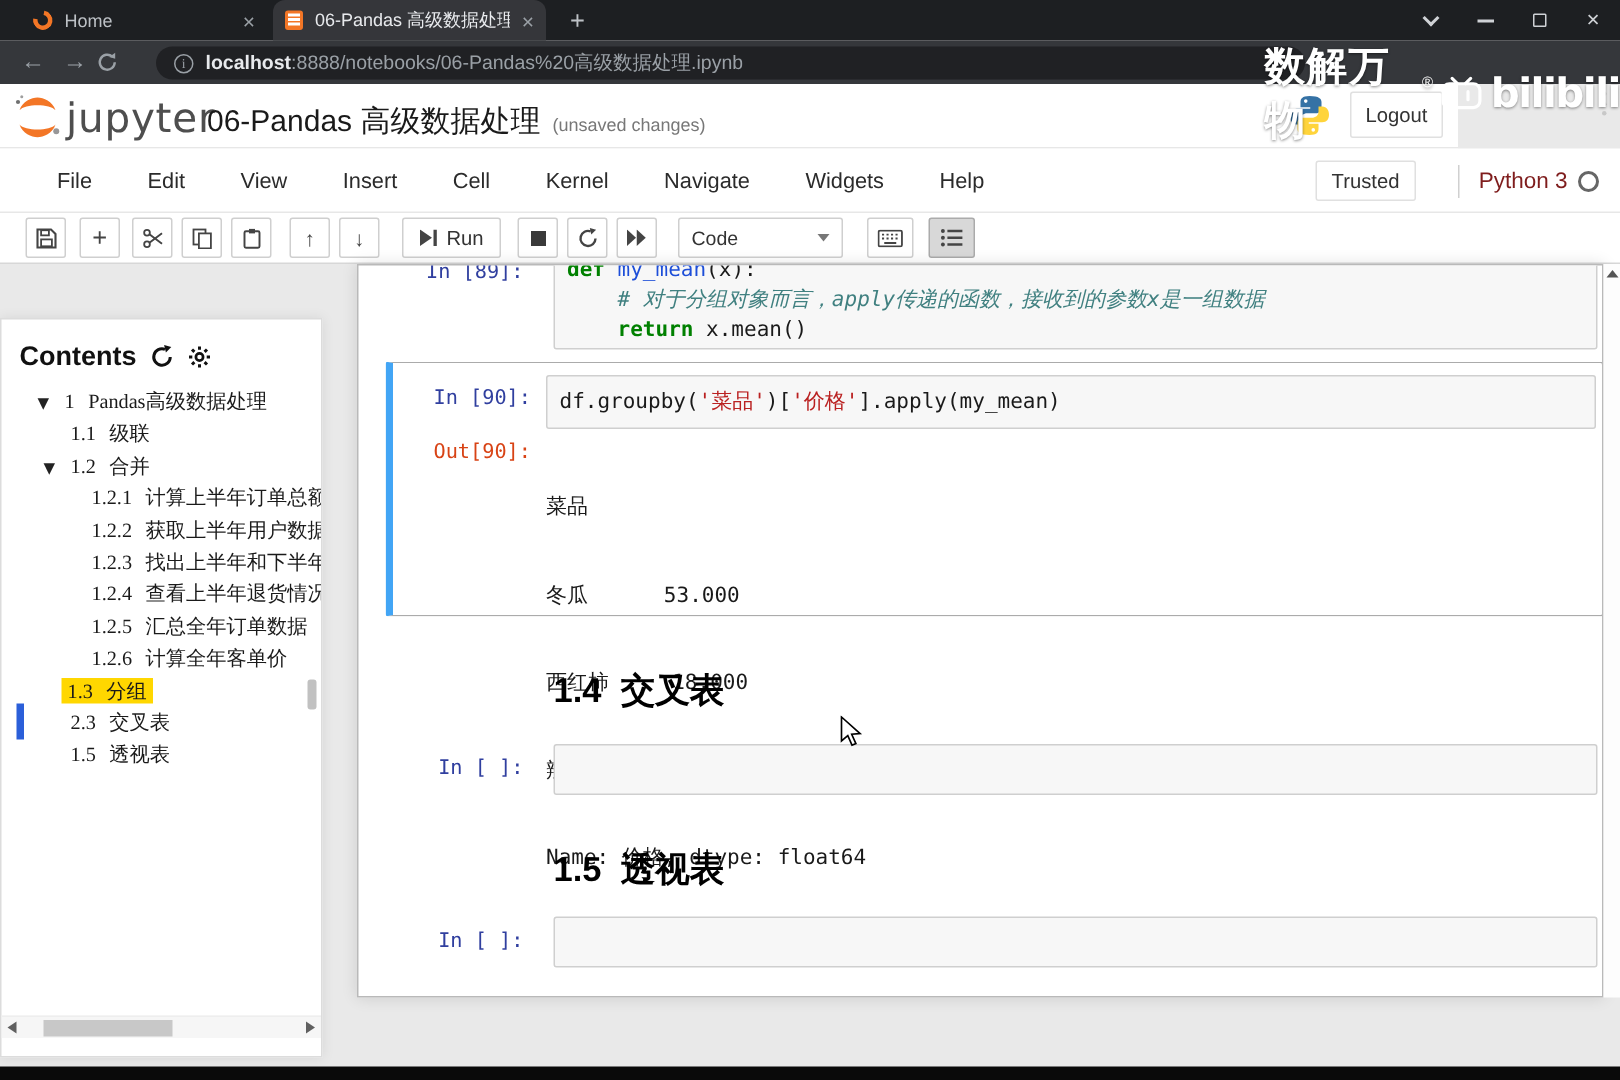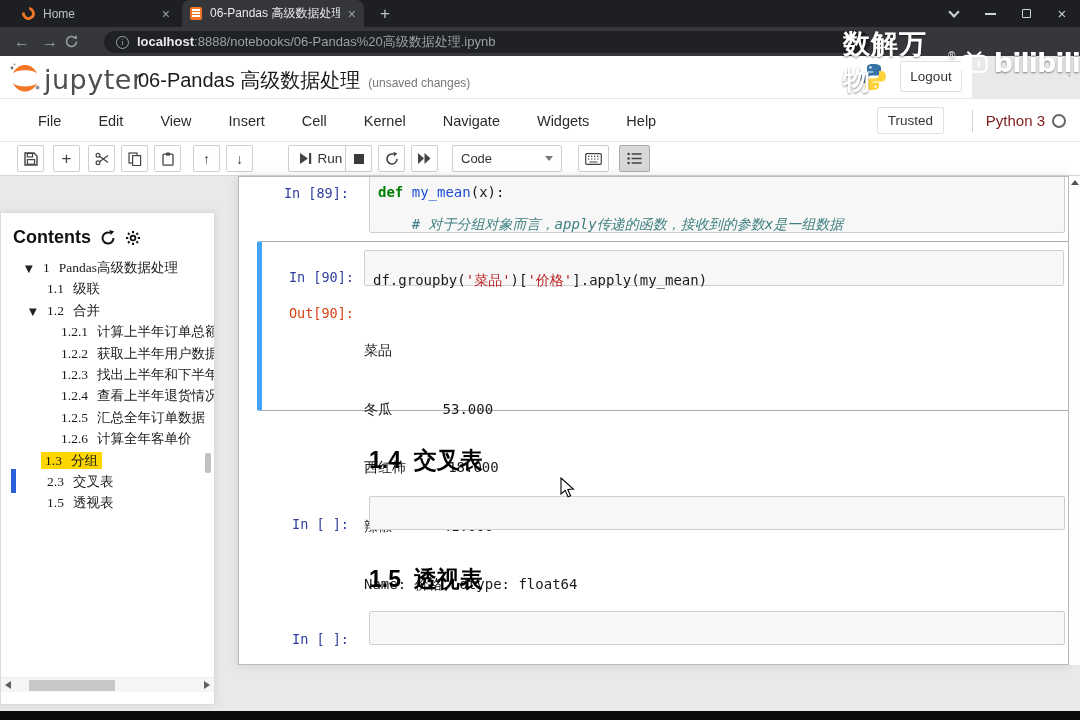--- a/index.html
+++ b/index.html
@@ -87,21 +87,21 @@
   .hscroll { position:absolute; left:0; top:464px; width:213px; height:15px; background:#f6f6f6; border-top:1px solid #eee;}
   .hthumb { position:absolute; left:28px; top:2px; width:86px; height:11px; background:#c8c8c8; }
   .harrow { position:absolute; top:3px; width:0; height:0; border-top:4.5px solid transparent; border-bottom:4.5px solid transparent; }
   .harrow.l { left:4px; border-right:6px solid #606060; }
   .harrow.r { right:4px; border-left:6px solid #606060; }
   
   .nbpanel { position:absolute; left:238px; top:176px; width:831px; height:489px; background:#fff;
              border:1px solid #b9b9b9; box-shadow:0 0 10px rgba(0,0,0,.12); overflow:hidden; }
   .gutter { position:absolute; left:1069px; top:176px; width:11px; height:489px; background:#fdfdfd; }
   .upArrow { position:absolute; left:2px; top:4px; width:0; height:0; border-left:4px solid transparent; border-right:4px solid transparent; border-bottom:5px solid #555; }
-  .mono { font-family:"DejaVu Sans Mono","Liberation Mono",monospace;margin-top:12px; }
+  .mono { font-family:"DejaVu Sans Mono","Liberation Mono",monospace; }
   .prompt-in  { position:absolute; color:#303f9f; font-size:13.5px; width:86px; text-align:right; white-space:pre; }
   .prompt-out { position:absolute; color:#d84315; font-size:13.5px; width:86px; text-align:right; white-space:pre; }
   .codebox { position:absolute; background:#f7f7f7; border:1px solid #cfcfcf; border-radius:2px; }
   .codeline { font-size:14px; line-height:20px; white-space:pre; color:#1a1a1a; }
   .kw { color:#008000; font-weight:bold; }
   .fname { color:#1d4ed8; }
   .comment { color:#408080; font-style:italic; }
   .str { color:#ba2121; }
   .cell89-box { left:130px; right:3px; top:-12px; height:68px; padding:4px 8px; }
   .selcell { position:absolute; left:18px; top:64px; width:812px; height:170px; background:#fff;
@@ -247,21 +247,21 @@
           <rect x="2" y="2.2" width="10" height="11" rx="1" fill="none" stroke="#444" stroke-width="1.3"></rect>
           <rect x="5" y="0.6" width="4" height="3" fill="#444"></rect>
         </svg>
     </div>
     <div class="tbtn" style="left:193px;width:27px;">
         <span class="glyph" style="font-weight:bold;">↑</span>
       </div>
     <div class="tbtn" style="left:226px;width:27px;">
         <span class="glyph" style="font-weight:bold;">↓</span>
       </div>
-    <div class="tbtn" style="left:288px;width:66px;">
+    <div class="tbtn" style="left:268px;width:66px;">
       <svg width="12" height="11" viewBox="0 0 12 11">
           <polygon points="0,0 8,5.5 0,11" fill="#444"></polygon>
           <rect x="9" y="0" width="2.2" height="11" fill="#444"></rect>
         </svg>
       <span class="runlabel">Run</span>
     </div>
     <div class="tbtn" style="left:345px;width:27px;">
       <svg width="10" height="10" viewBox="0 0 10 10">
           <rect width="10" height="10" fill="#3a3a3a"></rect>
         </svg>

